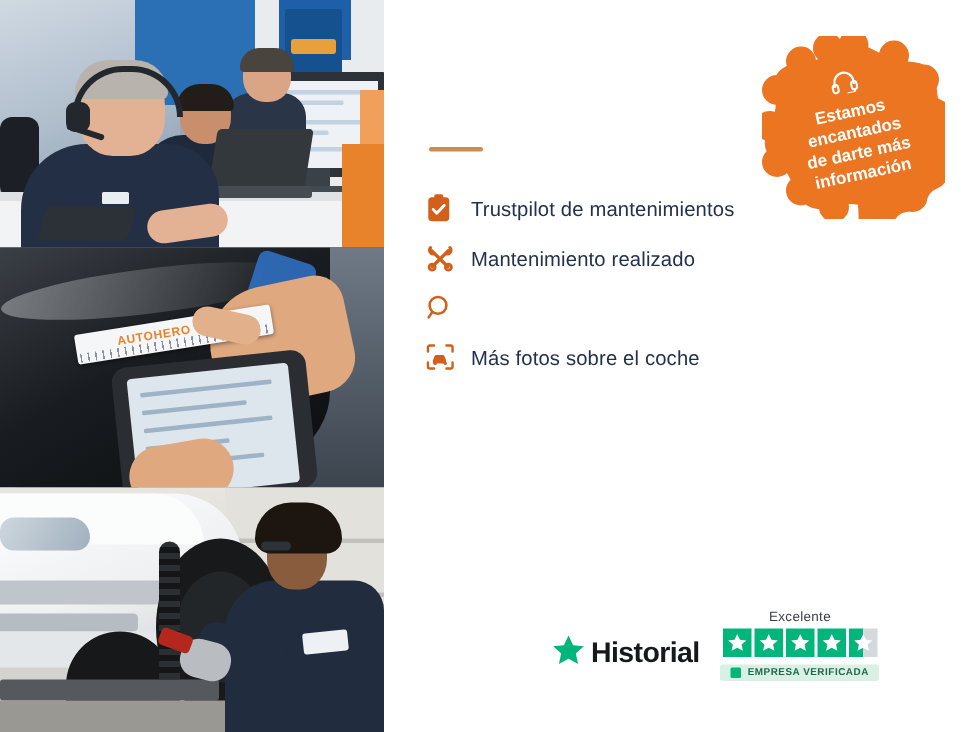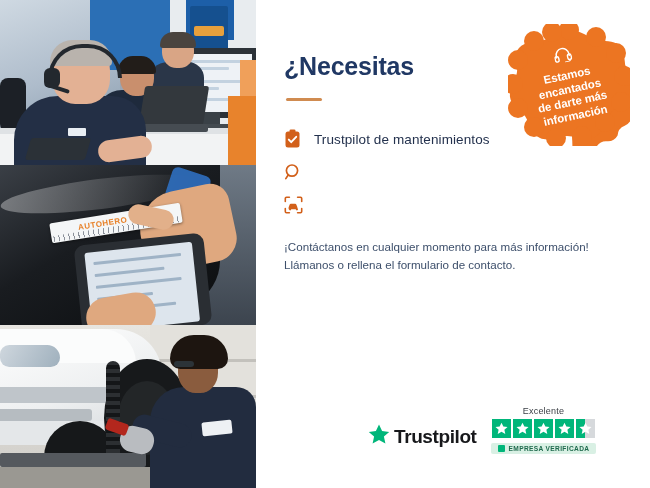--- a/index.html
+++ b/index.html
@@ -246,37 +246,52 @@
         <div class="p3-glove"></div>
         <div class="p3-tool"></div>
       </div>
     </div>
 
   </div>
 
   <div class="content">
 
     <h1 class="headline">
-      <span>¿Necesitas</span><br>
+      <br>
     </h1>
     <div class="rule"></div>
 
     <ul class="list">
 
       <li class="item">
         <span class="ico">
           <svg width="17" height="20" viewBox="0 0 17 20" aria-hidden="true">
             <rect x="1.5" y="2.5" width="14" height="16" rx="2.5" fill="#d2601a"></rect>
             <rect x="5.5" y="0.5" width="6" height="4" rx="1.3" fill="#d2601a"></rect>
             <path d="M4.8 10.6l2.4 2.6 5-5.4" fill="none" stroke="#ffffff" stroke-width="1.9" stroke-linecap="round" stroke-linejoin="round"></path>
           </svg>
         </span>
         <span class="label">Trustpilot de mantenimientos</span>
       </li>
 
+      <li class="item">
+        <span class="ico">
+          <svg width="19" height="19" viewBox="0 0 20 20" aria-hidden="true">
+            <g stroke="#d2601a" stroke-width="2.3" stroke-linecap="round">
+              <path d="M4 4.4 L15.4 15.6"></path>
+              <path d="M15.6 4.4 L4.4 15.6"></path>
+            </g>
+            <path d="M3.2 2.2 a2.7 2.7 0 0 0 2.6 4.4" fill="none" stroke="#d2601a" stroke-width="2.2" stroke-linecap="round"></path>
+            <path d="M16.8 2.2 a2.7 2.7 0 0 1 -2.6 4.4" fill="none" stroke="#d2601a" stroke-width="2.2" stroke-linecap="round"></path>
+            <circle cx="4.3" cy="15.9" r="2.1" fill="none" stroke="#d2601a" stroke-width="2"></circle>
+            <circle cx="15.7" cy="15.9" r="2.1" fill="none" stroke="#d2601a" stroke-width="2"></circle>
+          </svg>
+        </span>
+        <span class="label">Mantenimiento realizado</span>
+      </li>
 
       <li class="item">
         <span class="ico">
           <svg width="18" height="18" viewBox="0 0 18 18" aria-hidden="true">
             <circle cx="8" cy="7.6" r="5.6" fill="none" stroke="#d2601a" stroke-width="1.7"></circle>
             <path d="M4.2 12 L1.8 15.6" stroke="#d2601a" stroke-width="1.7" stroke-linecap="round"></path>
           </svg>
         </span>
       </li>
 
@@ -287,29 +302,26 @@
               <path d="M1.3 5.4 V2.5 a1.2 1.2 0 0 1 1.2 -1.2 H5.4"></path>
               <path d="M13.6 1.3 H16.5 a1.2 1.2 0 0 1 1.2 1.2 V5.4"></path>
               <path d="M17.7 12.6 V15.5 a1.2 1.2 0 0 1 -1.2 1.2 H13.6"></path>
               <path d="M5.4 16.7 H2.5 a1.2 1.2 0 0 1 -1.2 -1.2 V12.6"></path>
             </g>
             <path d="M4.6 11.2 l1.1 -2.7 a1.2 1.2 0 0 1 1.1 -.8 h4.4 a1.2 1.2 0 0 1 1.1 .8 l1.1 2.7 v2.1 h-8.8 z" fill="#d2601a"></path>
             <circle cx="6.1" cy="13.3" r="1.1" fill="#d2601a"></circle>
             <circle cx="12.9" cy="13.3" r="1.1" fill="#d2601a"></circle>
           </svg>
         </span>
+        <span class="label">Más fotos sobre el coche</span>
       </li>
 
 
     </ul>
 
-    <div class="contact">
-      <div>¡Contáctanos en cualquier momento para más información!</div>
-      <div>Llámanos o rellena el formulario de contacto.</div>
-    </div>
 
     <div class="badge">
       <svg width="122" height="122" viewBox="0 0 122 122" style="position:absolute;left:0;top:0;" aria-hidden="true">
         <path fill="#ec7522" d="M61 2
           a13 13 0 0 1 12.6 6.4 13 13 0 0 0 13.8 5.6 13 13 0 0 1 13.2 5 13 13 0 0 0 13.2 5 13 13 0 0 1 9 10.8 13 13 0 0 0 9.1 10.8 13 13 0 0 1 3.6 13.7 13 13 0 0 0 3.6 13.7 13 13 0 0 1 -2.6 13.9 13 13 0 0 0 -2.6 13.9 13 13 0 0 1 -8.2 11.4 13 13 0 0 0 -8.3 11.4 13 13 0 0 1 -12.3 6.7 13 13 0 0 0 -12.3 6.7 13 13 0 0 1 -13.9 1.3 13 13 0 0 0 -13.9 1.3" transform="scale(0.86) translate(10,6)"></path>
         <path fill="#ec7522" d="M61 6 C74 6 80 14 90 16 C100 18 108 16 113 24 C118 32 116 41 119 50 C122 59 124 66 119 74 C114 82 105 84 100 92 C95 100 94 110 85 114 C76 118 68 112 59 112 C50 112 41 118 32 114 C23 110 22 100 17 92 C12 84 3 82 2 73 C1 64 8 57 9 48 C10 39 5 31 11 24 C17 17 27 19 36 16 C45 13 48 6 61 6 Z"></path>
         <g fill="#ec7522">
           <circle cx="61" cy="6" r="10"></circle>
             <circle cx="88" cy="13" r="10"></circle>
           <circle cx="108" cy="29" r="10"></circle>
@@ -342,21 +354,21 @@
       </div>
     </div>
 
     <div class="tp">
       <div class="tp-logo">
         <span>
           <svg width="22" height="21" viewBox="0 0 22 21" aria-hidden="true">
             <path fill="#00b67a" d="M11 0.6 L14.1 7.1 L21.2 7.9 L15.9 12.6 L17.4 19.6 L11 16.1 L4.6 19.6 L6.1 12.6 L0.8 7.9 L7.9 7.1 Z"></path>
           </svg>
         </span>
-        <span class="tp-word">Trustpilot</span>
+        <span class="tp-word">Historial</span>
       </div>
       <div class="tp-right">
         <div class="tp-exc">Excelente</div>
         <div class="tp-stars">
           <span class="star-box">
               <svg width="13" height="13" viewBox="0 0 22 21">
                 <path fill="#fff" d="M11 0.6 L14.1 7.1 L21.2 7.9 L15.9 12.6 L17.4 19.6 L11 16.1 L4.6 19.6 L6.1 12.6 L0.8 7.9 L7.9 7.1 Z"></path>
               </svg>
             </span>
           <span class="star-box">

